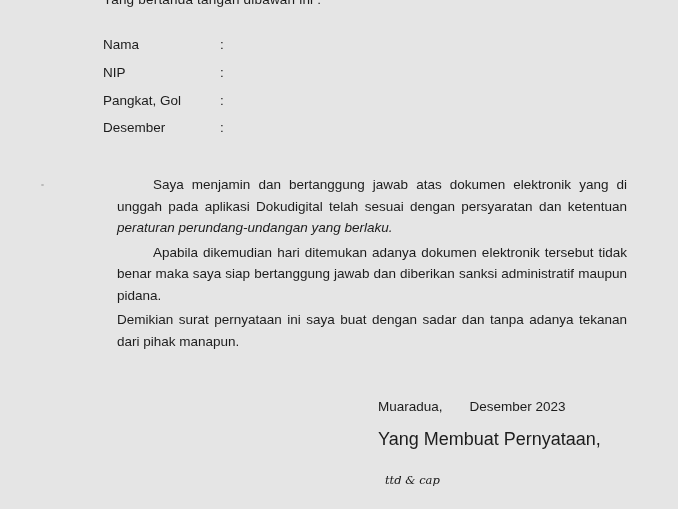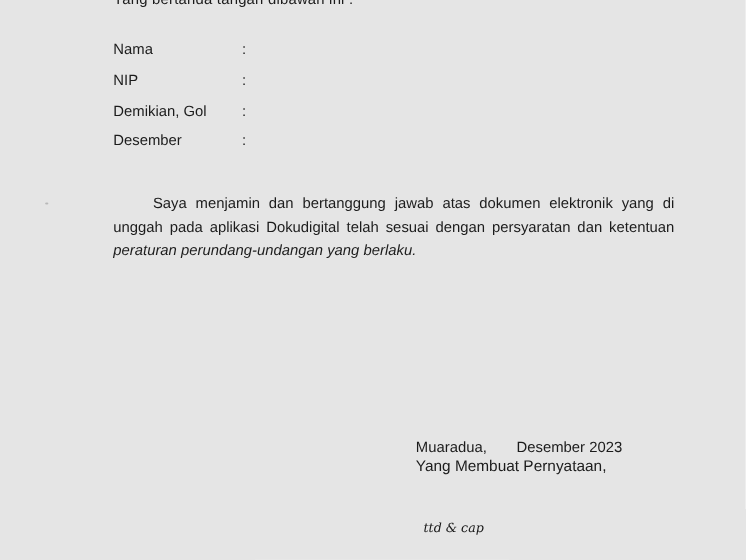--- a/index.html
+++ b/index.html
@@ -36,21 +36,21 @@
   .field-label { position: absolute; left: 0; top: 0; }
   .field-colon { position: absolute; left: 117px; top: 0; }
   .field-value { position: absolute; left: 130px; top: 0; }
   .row-0 { top: 37px; }
   .row-1 { top: 65px; }
   .row-2 { top: 93px; }
   .row-3 { top: 120px; }
   
   .body-text {
     position: absolute;
-    left: 103px;
+    left: 117px;
     top: 174px;
     width: 510px;
   }
   .para {
     margin: 0;
     font-size: 13.5px;
     line-height: 21.5px;
     text-align: justify;
   }
   .para.indent { text-indent: 36px; }
@@ -69,22 +69,22 @@
     left: 0;
     top: 0;
     font-size: 13.5px;
     white-space: nowrap;
     text-align: center;
   }
   .day-blank { display: inline-block; width: 27px; }
   .sig-title {
     position: absolute;
     left: 0;
-    top: 16px;
-    font-size: 14px;
+    top: 30px;
+    font-size: 18px;
     white-space: nowrap;
   }
   .sig-role {
     position: absolute;
     left: 1px;
     top: 46px;
     font-family: "DejaVu Serif", serif;
     font-style: italic;
     font-size: 11px;
     white-space: nowrap;
@@ -123,32 +123,34 @@
     <span class="field-label">Nama</span>
     <span class="field-colon">:</span>
     <span class="field-value"></span>
   </div>
   <div class="field-row row-1">
     <span class="field-label">NIP</span>
     <span class="field-colon">:</span>
     <span class="field-value"></span>
   </div>
   <div class="field-row row-2">
-    <span class="field-label">Demikian, Gol</span>
+    <span class="field-label">Pangkat, Gol</span>
     <span class="field-colon">:</span>
     <span class="field-value"></span>
   </div>
   <div class="field-row row-3">
     <span class="field-label">Desember</span>
     <span class="field-colon">:</span>
     <span class="field-value"></span>
   </div>
 
   <div class="body-text">
     <p class="para indent"><span>Saya menjamin dan bertanggung jawab atas dokumen elektronik yang di unggah pada aplikasi Dokudigital telah sesuai dengan persyaratan dan ketentuan </span><span class="italic">peraturan perundang-undangan yang berlaku.</span></p>
+    <p class="para indent">Apabila dikemudian hari ditemukan adanya dokumen elektronik tersebut tidak benar maka saya siap bertanggung jawab dan diberikan sanksi administratif maupun pidana.</p>
+    <p class="para">Demikian surat pernyataan ini saya buat dengan sadar dan tanpa adanya tekanan dari pihak manapun.</p>
   </div>
 
   <div class="sig-block">
     <div class="sig-place-date">
       <span>Muaradua,</span><span class="day-blank"></span><span>Desember 2023</span>
     </div>
     <div class="sig-title">Yang Membuat Pernyataan,</div>
     <div class="sig-stamp">ttd &amp; cap</div>
   </div>
 

